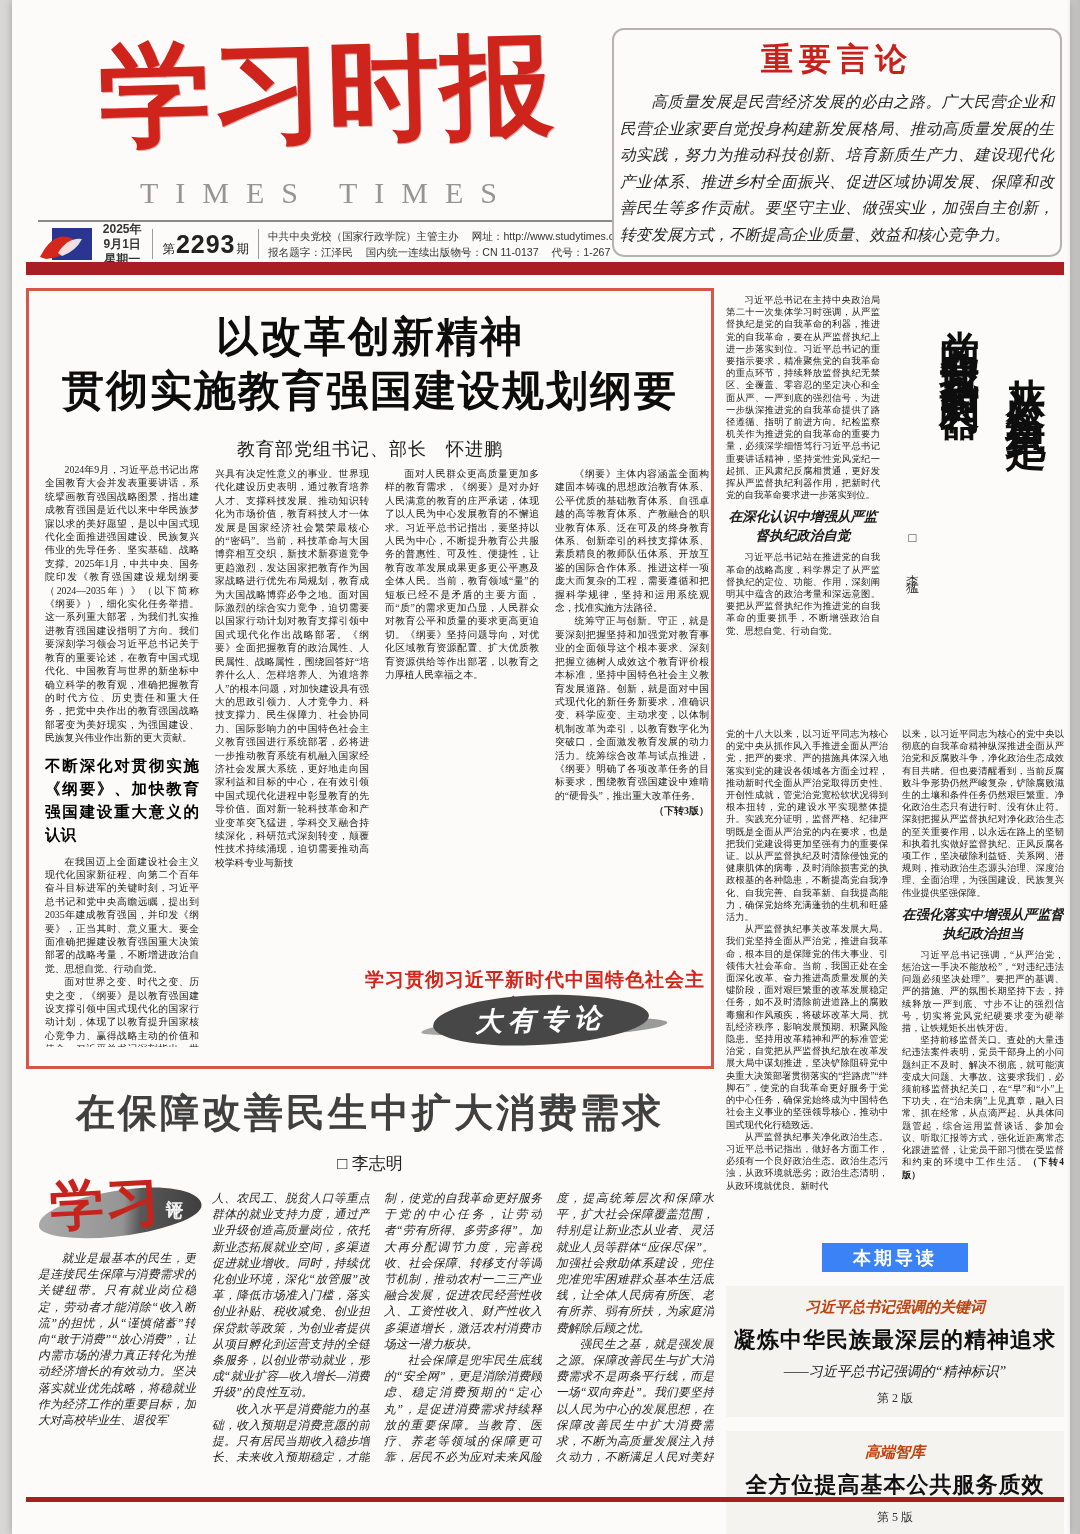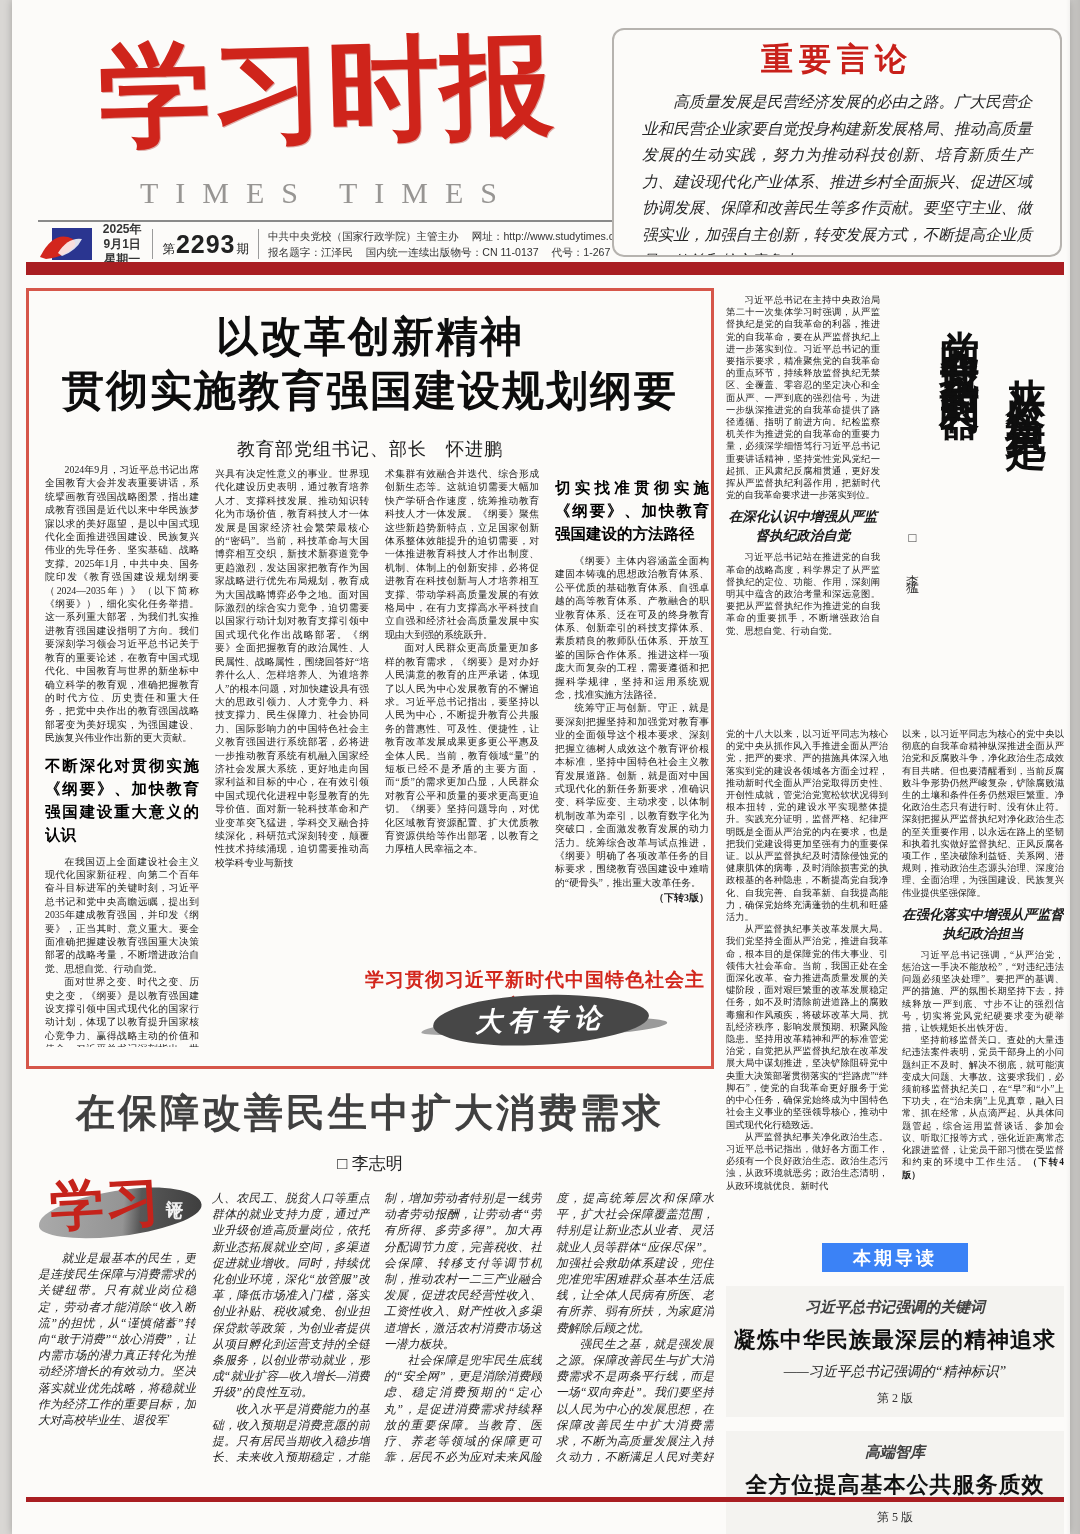--- a/index.html
+++ b/index.html
@@ -28,21 +28,21 @@
   .pub-logo{width:54px;height:34px;flex:0 0 auto;}
   .pub-date{text-align:center;font-size:12px;line-height:15px;color:#333;font-weight:600;}
   .pub-sep{width:1px;height:30px;background:#9b9b9b;flex:0 0 auto;}
   .pub-issue{font-size:12.5px;color:#222;display:flex;align-items:baseline;white-space:nowrap;}
   .pub-issue b{font-size:25px;margin:0 1px;letter-spacing:1px;}
   .pub-meta{font-size:10.6px;line-height:16px;color:#333;white-space:nowrap;}
   .pub-meta span{margin-right:10px;}
 
   
   .remarks-box{left:612px;top:28px;width:450px;height:229px;border:2px solid #b6b3af;
-    border-radius:12px;padding:8px 28px;overflow:hidden;background:#fcfbf9;}
+    border-radius:12px;padding:8px 6px;overflow:hidden;background:#fcfbf9;}
   .remarks-title{text-align:center;font-size:32px;font-weight:900;color:var(--red);
     letter-spacing:6px;font-family:var(--sans);}
   .remarks-body{margin-top:7px;font-size:15.6px;line-height:26.5px;text-align:justify;
     text-indent:2em;color:#262626;font-style:italic;}
 
   .red-bar{left:26px;top:262px;width:1038px;height:13px;background:var(--bar);}
   .bottom-rule{left:26px;top:1497px;width:1038px;height:5px;background:var(--bar);}
   .page-edge{right:0;top:0;width:14px;height:100%;
     background:linear-gradient(90deg,rgba(0,0,0,0),rgba(0,0,0,.12));}
 
@@ -85,21 +85,21 @@
   .ra-subhead{font-weight:700;font-style:italic;font-size:13.5px;line-height:19px;
     text-align:center;margin:6px 0;text-indent:0 !important;}
   .ra-jump{display:inline;font-weight:700;}
 
   
   .guide-box{left:726px;top:1243px;width:338px;height:252px;}
   .guide-tag{width:146px;height:29px;margin:0 auto;background:#3b82f6;color:#fff;
     font-size:18px;font-weight:700;letter-spacing:3px;display:flex;align-items:center;
     justify-content:center;font-family:var(--sans);}
   .guide-card{margin-top:14px;background:#f4f3f0;padding:12px 8px 10px;text-align:center;}
-  .guide-kicker{font-size:15px;font-style:italic;font-weight:700;color:#404040;}
+  .guide-kicker{font-size:15px;font-style:italic;font-weight:700;color:#c2410c;}
   .guide-title{font-size:22px;font-weight:900;letter-spacing:1px;color:#111;margin-top:8px;}
   .guide-sub{font-size:14px;font-style:italic;color:#222;margin-top:8px;}
   .guide-page{font-size:12px;color:#333;margin-top:9px;}
 
   
   .bottom-article{left:26px;top:1078px;width:688px;height:408px;}
   .b-headline{top:8px;width:100%;text-align:center;font-size:39px;font-weight:900;
     letter-spacing:3px;color:#404040;}
   .b-byline{top:74px;width:100%;text-align:center;font-size:17px;color:#222;}
   .bcol{position:absolute;width:158px;font-size:11.8px;line-height:16.2px;text-align:justify;
@@ -176,25 +176,23 @@
   <div class="mcol" id="mcol1">
     <p>2024年9月，习近平总书记出席全国教育大会并发表重要讲话，系统擘画教育强国战略图景，指出建成教育强国是近代以来中华民族梦寐以求的美好愿望，是以中国式现代化全面推进强国建设、民族复兴伟业的先导任务、坚实基础、战略支撑。2025年1月，中共中央、国务院印发《教育强国建设规划纲要（2024—2035年）》（以下简称《纲要》），细化实化任务举措。这一系列重大部署，为我们扎实推进教育强国建设指明了方向。我们要深刻学习领会习近平总书记关于教育的重要论述，在教育中国式现代化、中国教育与世界的新坐标中确立科学的教育观，准确把握教育的时代方位、历史责任和重大任务，把党中央作出的教育强国战略部署变为美好现实，为强国建设、民族复兴伟业作出新的更大贡献。</p>
     <div class="m-subhead">不断深化对贯彻实施《纲要》、加快教育强国建设重大意义的认识</div>
     <p>在我国迈上全面建设社会主义现代化国家新征程、向第二个百年奋斗目标进军的关键时刻，习近平总书记和党中央高瞻远瞩，提出到2035年建成教育强国，并印发《纲要》，正当其时、意义重大。要全面准确把握建设教育强国重大决策部署的战略考量，不断增进政治自觉、思想自觉、行动自觉。</p>
     <p>面对世界之变、时代之变、历史之变，《纲要》是以教育强国建设支撑引领中国式现代化的国家行动计划，体现了以教育提升国家核心竞争力、赢得战略主动的价值和使命。习近平总书记深刻指出，世界强国无一不是教育强国，教育始终是强国兴盛的关键因素，是对中华民族伟大复</p>
   </div>
   <div class="mcol" id="mcol2">
     <p class="noindent">兴具有决定性意义的事业。世界现代化建设历史表明，通过教育培养人才、支撑科技发展、推动知识转化为市场价值，教育科技人才一体发展是国家经济社会繁荣最核心的“密码”。当前，科技革命与大国博弈相互交织，新技术新赛道竞争更趋激烈，发达国家把教育作为国家战略进行优先布局规划，教育成为大国战略博弈必争之地。面对国际激烈的综合实力竞争，迫切需要以国家行动计划对教育支撑引领中国式现代化作出战略部署。《纲要》全面把握教育的政治属性、人民属性、战略属性，围绕回答好“培养什么人、怎样培养人、为谁培养人”的根本问题，对加快建设具有强大的思政引领力、人才竞争力、科技支撑力、民生保障力、社会协同力、国际影响力的中国特色社会主义教育强国进行系统部署，必将进一步推动教育系统有机融入国家经济社会发展大系统，更好地走向国家利益和目标的中心，在有效引领中国式现代化进程中彰显教育的先导价值。面对新一轮科技革命和产业变革突飞猛进，学科交叉融合持续深化，科研范式深刻转变，颠覆性技术持续涌现，迫切需要推动高校学科专业与新技</p>
   </div>
   <div class="mcol" id="mcol3">
-    <p class="noindent">术集群有效融合并迭代、综合形成创新生态等。这就迫切需要大幅加快产学研合作速度，统筹推动教育科技人才一体发展。《纲要》聚焦这些新趋势新特点，立足国家创新体系整体效能提升的迫切需要，对一体推进教育科技人才作出制度、机制、体制上的创新安排，必将促进教育在科技创新与人才培养相互支撑、带动学科高质量发展的有效格局中，在有力支撑高水平科技自立自强和经济社会高质量发展中实现由大到强的系统跃升。</p>
     <p>面对人民群众更高质量更加多样的教育需求，《纲要》是对办好人民满意的教育的庄严承诺，体现了以人民为中心发展教育的不懈追求。习近平总书记指出，要坚持以人民为中心，不断提升教育公共服务的普惠性、可及性、便捷性，让教育改革发展成果更多更公平惠及全体人民。当前，教育领域“量”的短板已经不是矛盾的主要方面，而“质”的需求更加凸显，人民群众对教育公平和质量的要求更高更迫切。《纲要》坚持问题导向，对优化区域教育资源配置、扩大优质教育资源供给等作出部署，以教育之力厚植人民幸福之本。</p>
   </div>
   <div class="mcol" id="mcol4">
-    <div class="m-subhead">切实找准贯彻实施《纲要》、加快教育强国建设的方法路径</div>
     <p>《纲要》主体内容涵盖全面构建固本铸魂的思想政治教育体系、公平优质的基础教育体系、自强卓越的高等教育体系、产教融合的职业教育体系、泛在可及的终身教育体系、创新牵引的科技支撑体系、素质精良的教师队伍体系、开放互鉴的国际合作体系。推进这样一项庞大而复杂的工程，需要遵循和把握科学规律，坚持和运用系统观念，找准实施方法路径。</p>
     <p>统筹守正与创新。守正，就是要深刻把握坚持和加强党对教育事业的全面领导这个根本要求、深刻把握立德树人成效这个教育评价根本标准，坚持中国特色社会主义教育发展道路。创新，就是面对中国式现代化的新任务新要求，准确识变、科学应变、主动求变，以体制机制改革为牵引，以教育数字化为突破口，全面激发教育发展的动力活力。统筹综合改革与试点推进，《纲要》明确了各项改革任务的目标要求，围绕教育强国建设中难啃的“硬骨头”，推出重大改革任务。</p>
     <span class="m-jump">（下转3版）</span>
   </div>
 
   <div class="abs banner-text">学习贯彻习近平新时代中国特色社会主义思想</div>
   <div class="abs banner-brush">
     <span>大有专论</span>
   </div>
 </div>
@@ -252,21 +250,21 @@
   </div>
 
   <div class="bcol" id="bcol1">
     <p>就业是最基本的民生，更是连接民生保障与消费需求的关键纽带。只有就业岗位稳定，劳动者才能消除“收入断流”的担忧，从“谨慎储蓄”转向“敢于消费”“放心消费”，让内需市场的潜力真正转化为推动经济增长的有效动力。坚决落实就业优先战略，将稳就业作为经济工作的重要目标，加大对高校毕业生、退役军</p>
   </div>
   <div class="bcol" id="bcol2">
     <p class="noindent">人、农民工、脱贫人口等重点群体的就业支持力度，通过产业升级创造高质量岗位，依托新业态拓展就业空间，多渠道促进就业增收。同时，持续优化创业环境，深化“放管服”改革，降低市场准入门槛，落实创业补贴、税收减免、创业担保贷款等政策，为创业者提供从项目孵化到运营支持的全链条服务，以创业带动就业，形成“就业扩容—收入增长—消费升级”的良性互动。</p>
     <p>收入水平是消费能力的基础，收入预期是消费意愿的前提。只有居民当期收入稳步增长、未来收入预期稳定，才能消除“不敢消费”的顾虑，从“被动储蓄”转向“主动消费”，真正释放消费潜力。深化收入分配制度改革，提高劳动报酬在初次分配中的比重，完善企业工资正常增长机</p>
   </div>
   <div class="bcol" id="bcol3">
-    <p class="noindent">制，增加劳动者特别是一线劳动者劳动报酬，让劳动者“劳有所得、多劳多得”。加大再分配调节力度，完善税收、社会保障、转移支付等调节机制，推动农村一二三产业融合发展，促进农民经营性收入、工资性收入、财产性收入多渠道增长，激活农村消费市场这一潜力板块。</p>
+    <p class="noindent">制，使党的自我革命更好服务于党的中心任务，让劳动者“劳有所得、多劳多得”。加大再分配调节力度，完善税收、社会保障、转移支付等调节机制，推动农村一二三产业融合发展，促进农民经营性收入、工资性收入、财产性收入多渠道增长，激活农村消费市场这一潜力板块。</p>
     <p>社会保障是兜牢民生底线的“安全网”，更是消除消费顾虑、稳定消费预期的“定心丸”，是促进消费需求持续释放的重要保障。当教育、医疗、养老等领域的保障更可靠，居民不必为应对未来风险过度储蓄，才敢于将更多收入投入当期消费；对低收入群体而言，完善的社会保障更是直接保障其基本生活、提升基础消费能力的关键。进一步完善基本养老保险、基本医疗保险、失业保险等制</p>
   </div>
   <div class="bcol" id="bcol4">
     <p class="noindent">度，提高统筹层次和保障水平，扩大社会保障覆盖范围，特别是让新业态从业者、灵活就业人员等群体“应保尽保”。加强社会救助体系建设，兜住兜准兜牢困难群众基本生活底线，让全体人民病有所医、老有所养、弱有所扶，为家庭消费解除后顾之忧。</p>
     <p>强民生之基，就是强发展之源。保障改善民生与扩大消费需求不是两条平行线，而是一场“双向奔赴”。我们要坚持以人民为中心的发展思想，在保障改善民生中扩大消费需求，不断为高质量发展注入持久动力，不断满足人民对美好生活的向往。</p>
   </div>
 </div>
 
 <div class="abs bottom-rule"></div>
 

